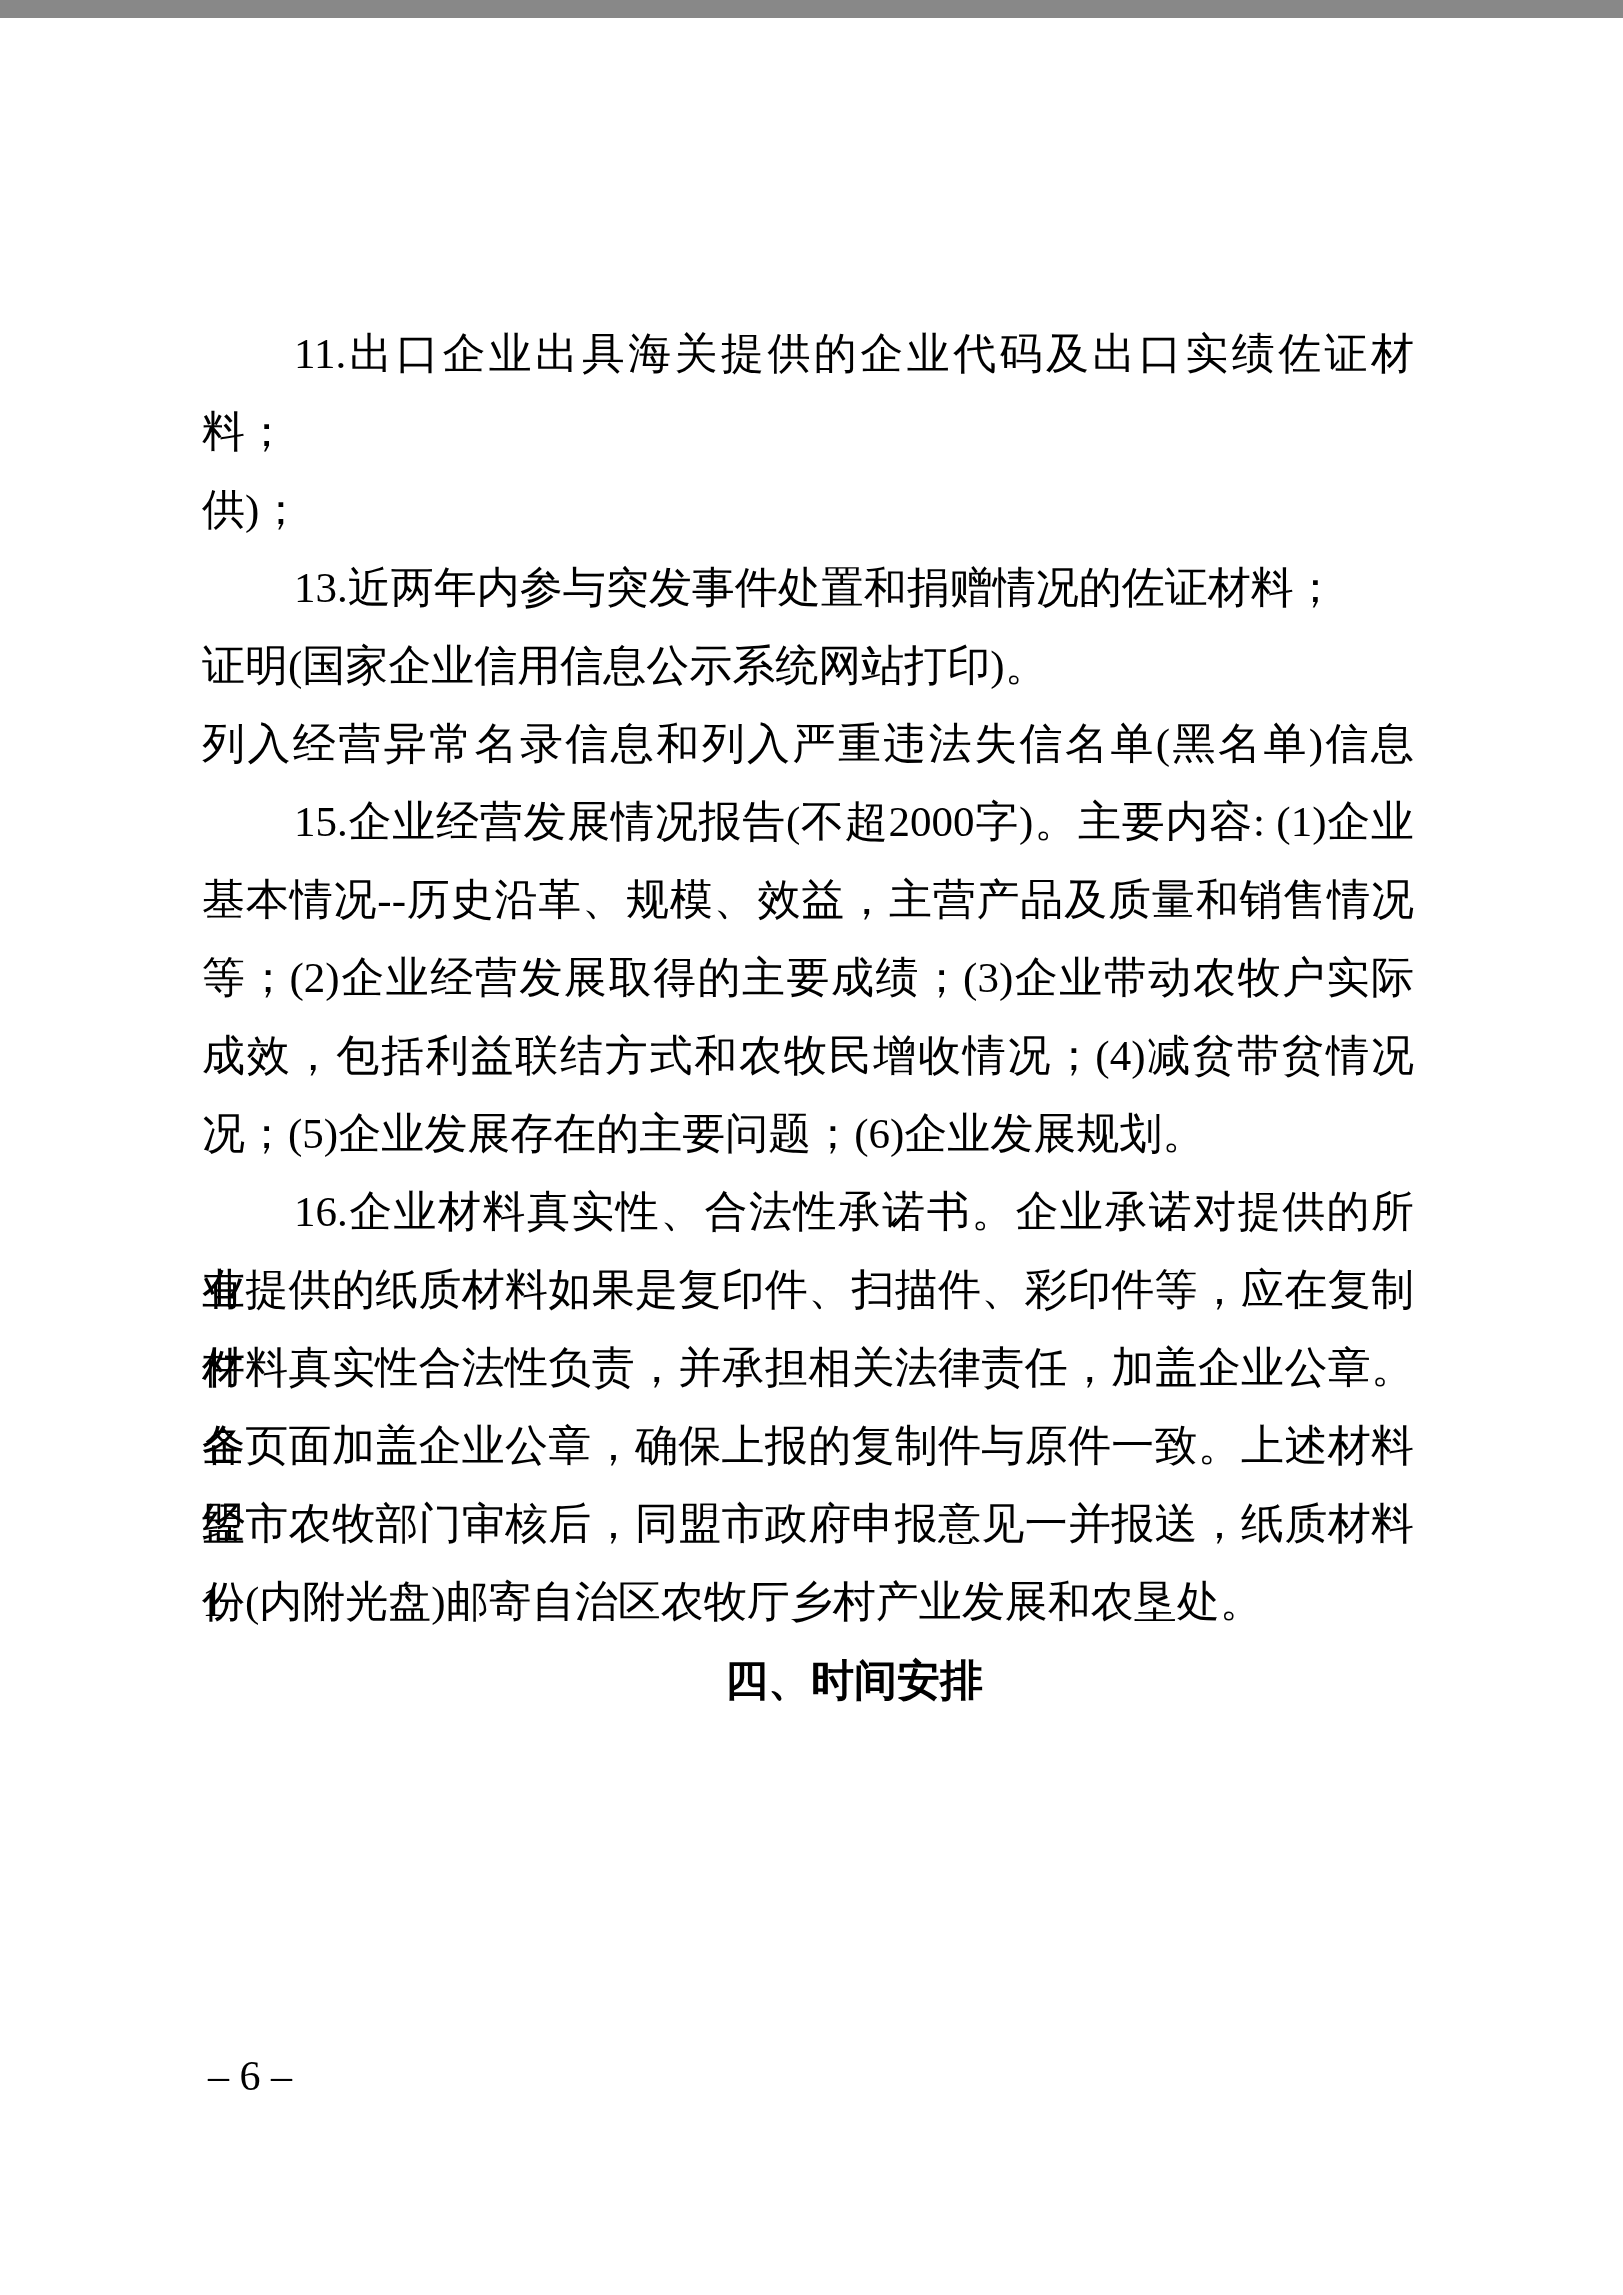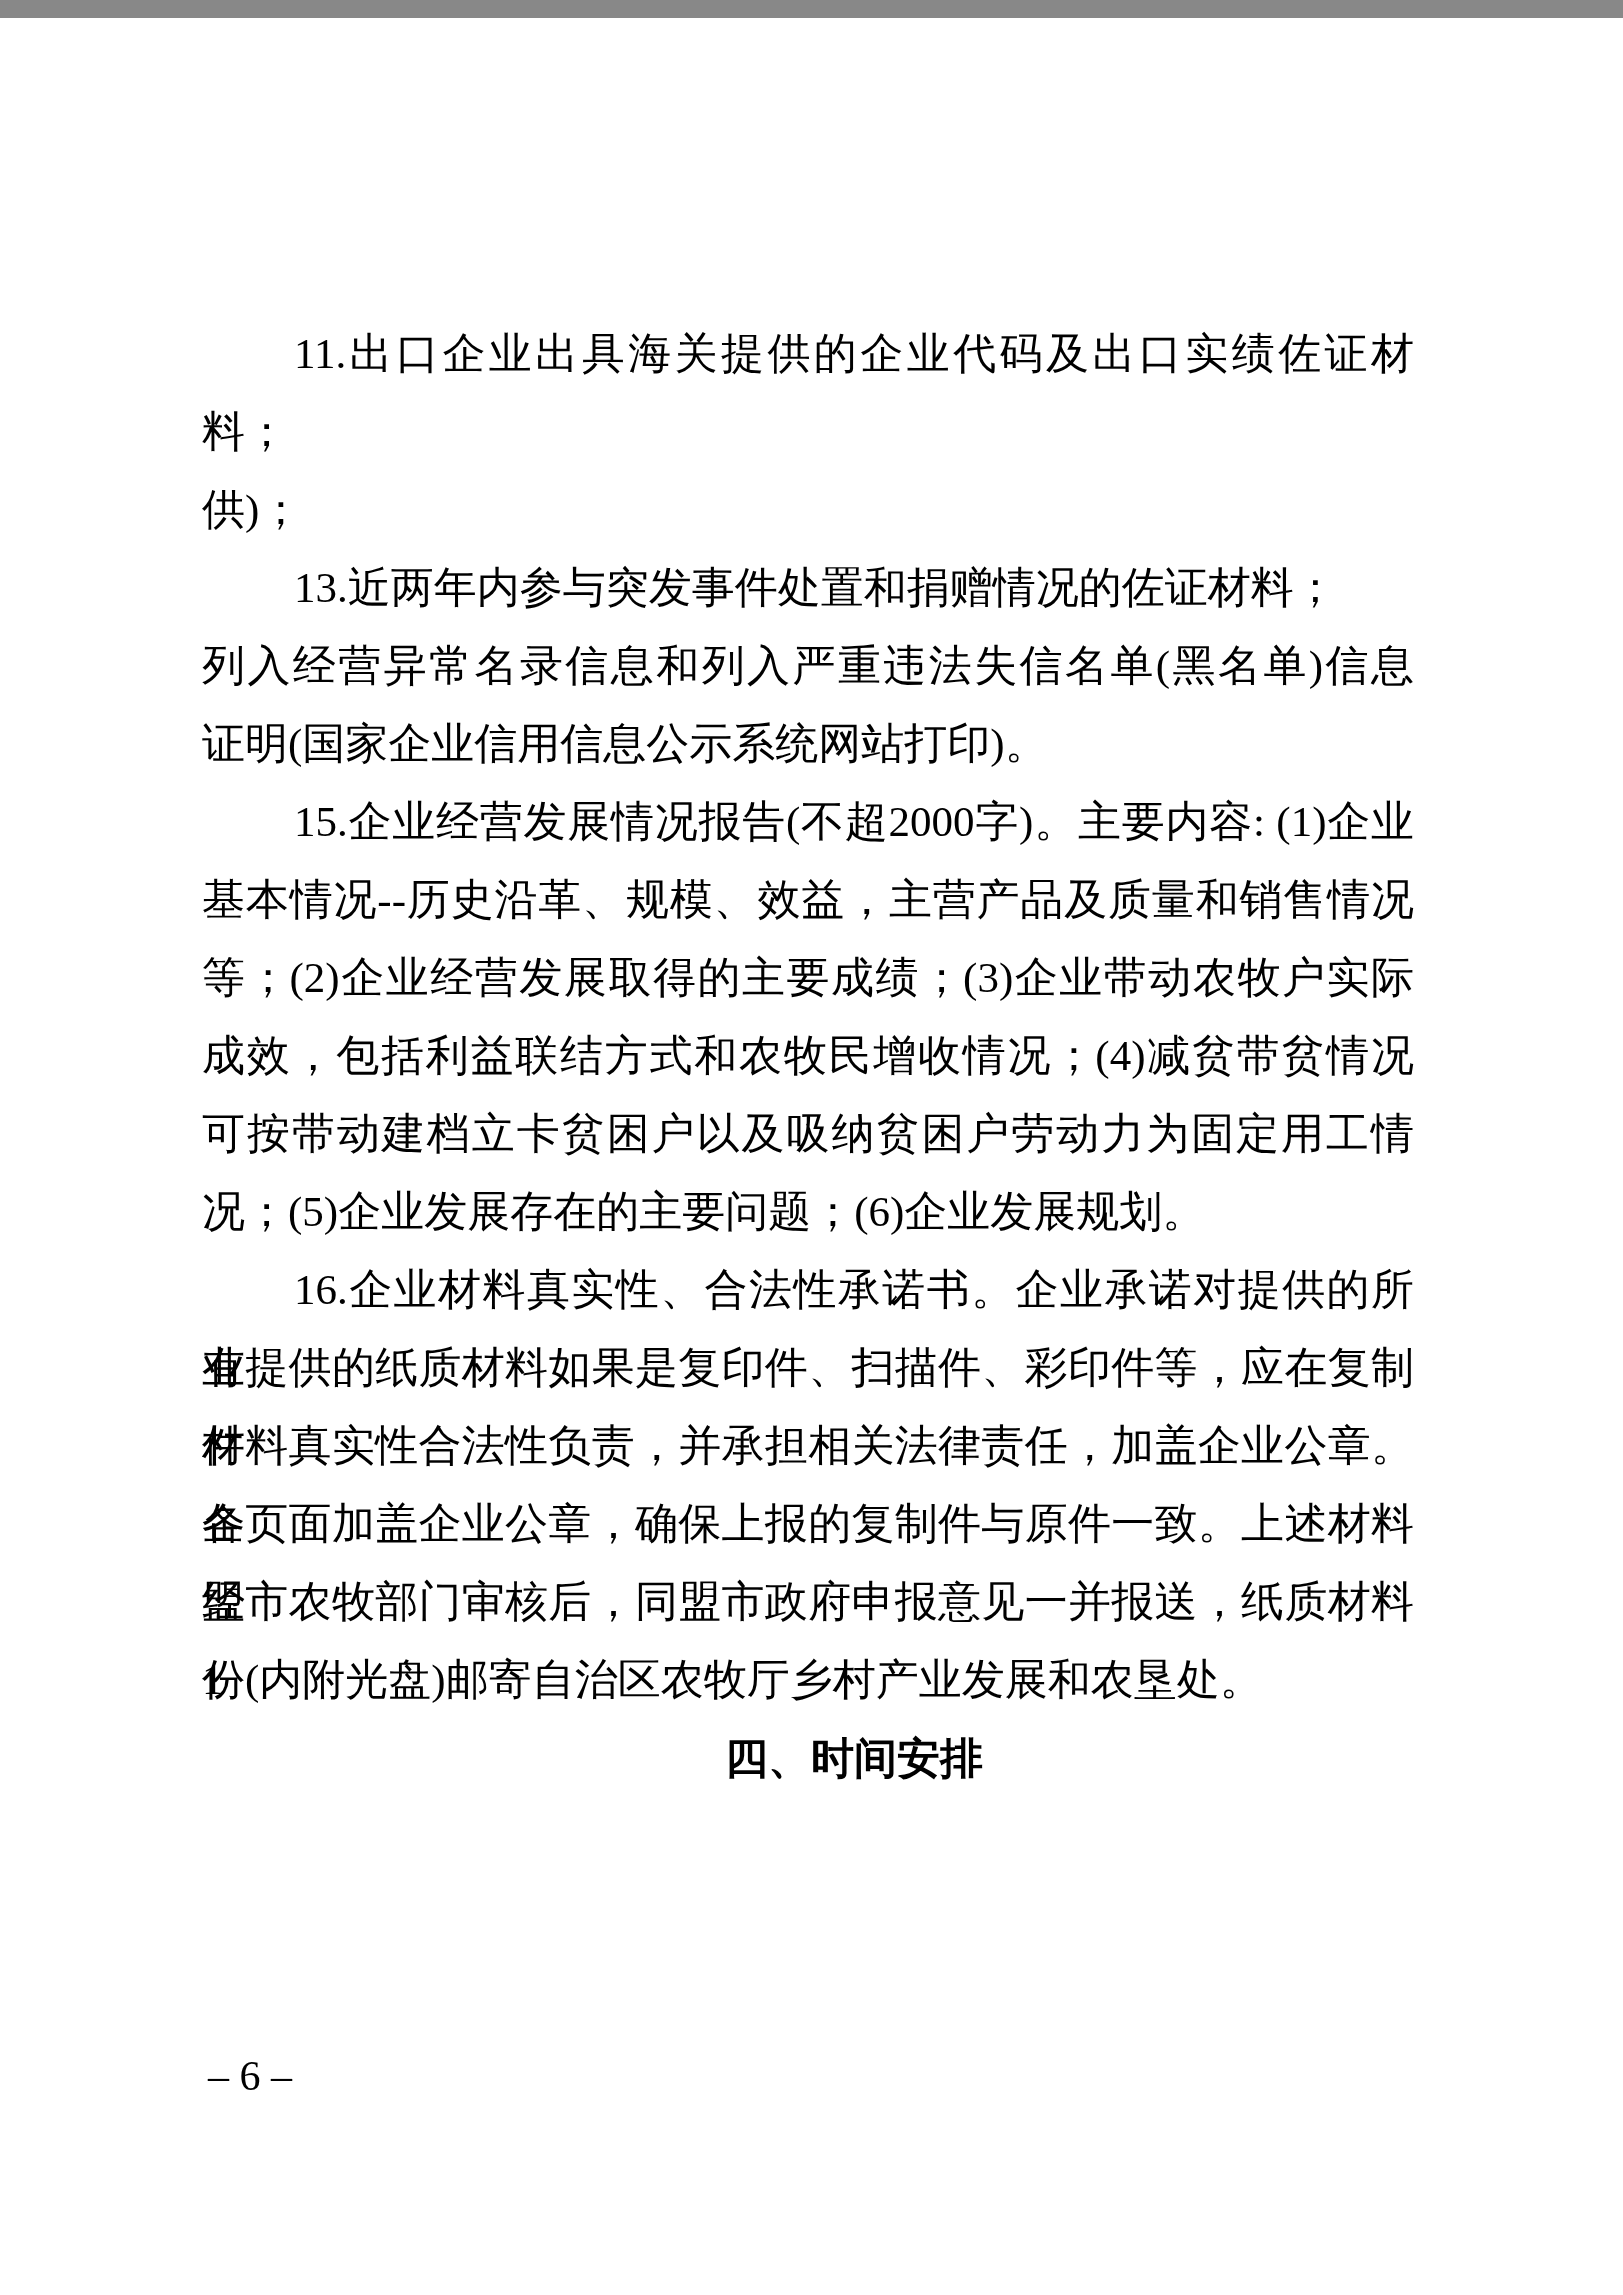--- a/index.html
+++ b/index.html
@@ -60,27 +60,26 @@
 </style>
 </head>
 <body>
 
 <div class="page">
   <main class="text-block" id="text-block">
       <div class="line fill indent">11.出口企业出具海关提供的企业代码及出口实绩佐证材</div>
       <div class="line">料；</div>
       <div class="line">供)；</div>
       <div class="line indent">13.近两年内参与突发事件处置和捐赠情况的佐证材料；</div>
+      <div class="line">证明(国家企业信用信息公示系统网站打印)。</div>
       <div class="line fill">列入经营异常名录信息和列入严重违法失信名单(黑名单)信息</div>
-      <div class="line">证明(国家企业信用信息公示系统网站打印)。</div>
       <div class="line fill indent">15.企业经营发展情况报告(不超2000字)。主要内容: (1)企业</div>
       <div class="line fill">基本情况--历史沿革、规模、效益，主营产品及质量和销售情况</div>
       <div class="line fill">等；(2)企业经营发展取得的主要成绩；(3)企业带动农牧户实际</div>
       <div class="line fill">成效，包括利益联结方式和农牧民增收情况；(4)减贫带贫情况</div>
-      <div class="line fill">可按带动建档立卡贫困户以及吸纳贫困户劳动力为固定用工情</div>
       <div class="line">况；(5)企业发展存在的主要问题；(6)企业发展规划。</div>
       <div class="line fill indent">16.企业材料真实性、合法性承诺书。企业承诺对提供的所有</div>
       <div class="line fill">业提供的纸质材料如果是复印件、扫描件、彩印件等，应在复制件</div>
       <div class="line fill">材料真实性合法性负责，并承担相关法律责任，加盖企业公章。企</div>
       <div class="line fill">各页面加盖企业公章，确保上报的复制件与原件一致。上述材料经</div>
       <div class="line fill">盟市农牧部门审核后，同盟市政府申报意见一并报送，纸质材料 1</div>
       <div class="line">份(内附光盘)邮寄自治区农牧厅乡村产业发展和农垦处。</div>
       <div class="line indent heading">四、时间安排</div>
     </main>
   <div class="page-number">– 6 –</div>

